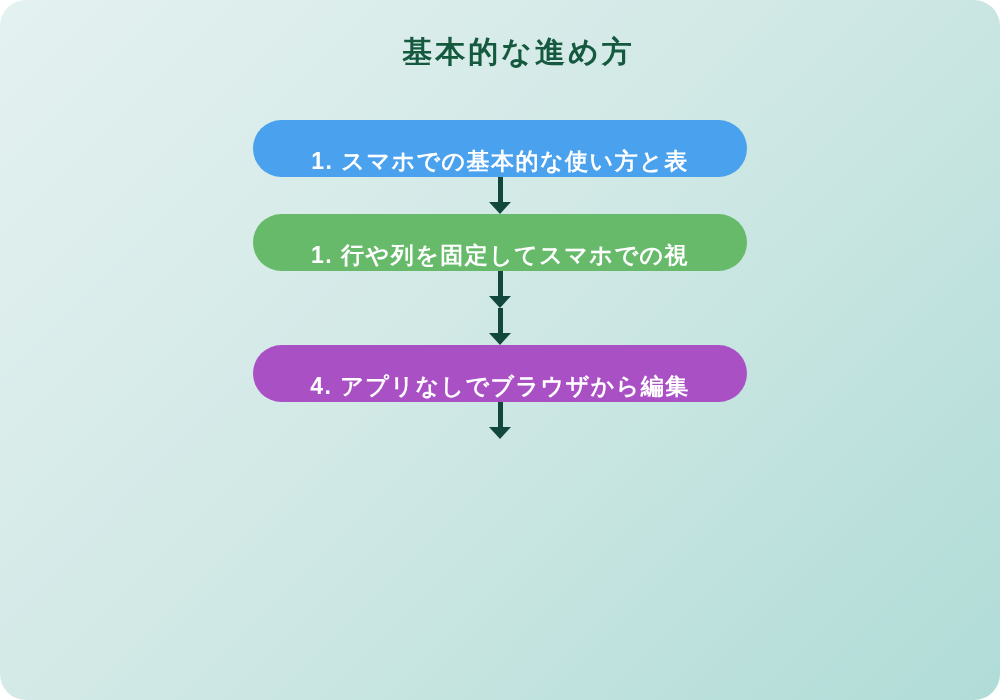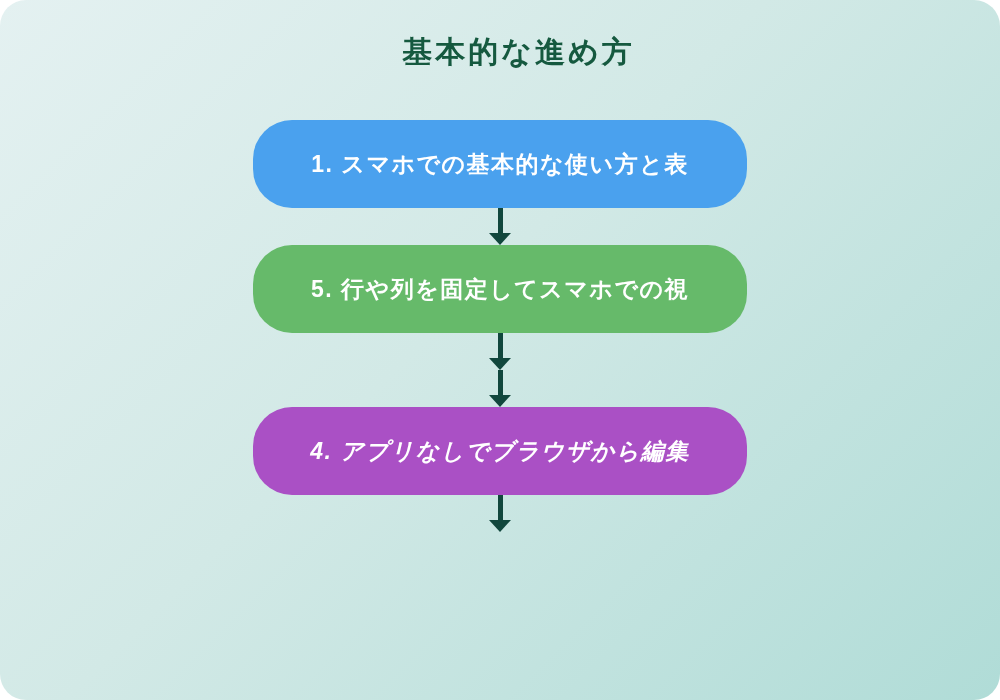--- a/index.html
+++ b/index.html
@@ -27,24 +27,24 @@
     letter-spacing: 3px;
   }
   .flow {
     margin-top: 50px;
     display: flex;
     flex-direction: column;
     align-items: center;
   }
   .step {
     width: 494px;
-    height: 88px;
+    height: 57px;
     border-radius: 39px;
     display: flex;
-    align-items: center;
+    align-items: flex-end;
     justify-content: center;
     box-sizing: border-box;
   }
   .step-label {
     color: #ffffff;
     font-size: 23px;
     font-weight: 700;
     letter-spacing: 1.5px;
     white-space: nowrap;
   }
@@ -79,35 +79,35 @@
     <div class="step" style="background-color: rgb(74, 161, 238);">
       <span class="step-label">1. スマホでの基本的な使い方と表</span>
     </div>
 
     <div class="arrow">
       <div class="arrow-stem" style="background-color: rgb(17, 71, 61);"></div>
       <div class="arrow-head" style="border-top-color: rgb(17, 71, 61);"></div>
     </div>
 
     <div class="step" style="background-color: rgb(102, 186, 106);">
-      <span class="step-label">5. 行や列を固定してスマホでの視</span>
+      <span class="step-label">1. 行や列を固定してスマホでの視</span>
     </div>
 
     <div class="arrow">
       <div class="arrow-stem" style="background-color: rgb(17, 71, 61);"></div>
       <div class="arrow-head" style="border-top-color: rgb(17, 71, 61);"></div>
     </div>
 
 
     <div class="arrow">
       <div class="arrow-stem" style="background-color: rgb(17, 71, 61);"></div>
       <div class="arrow-head" style="border-top-color: rgb(17, 71, 61);"></div>
     </div>
 
-    <div class="step" style="background-color: rgb(170, 80, 197); font-style: italic;">
+    <div class="step" style="background-color: rgb(170, 80, 197);">
       <span class="step-label">4. アプリなしでブラウザから編集</span>
     </div>
 
     <div class="arrow">
       <div class="arrow-stem" style="background-color: rgb(17, 71, 61);"></div>
       <div class="arrow-head" style="border-top-color: rgb(17, 71, 61);"></div>
     </div>
 
 
   </div>

